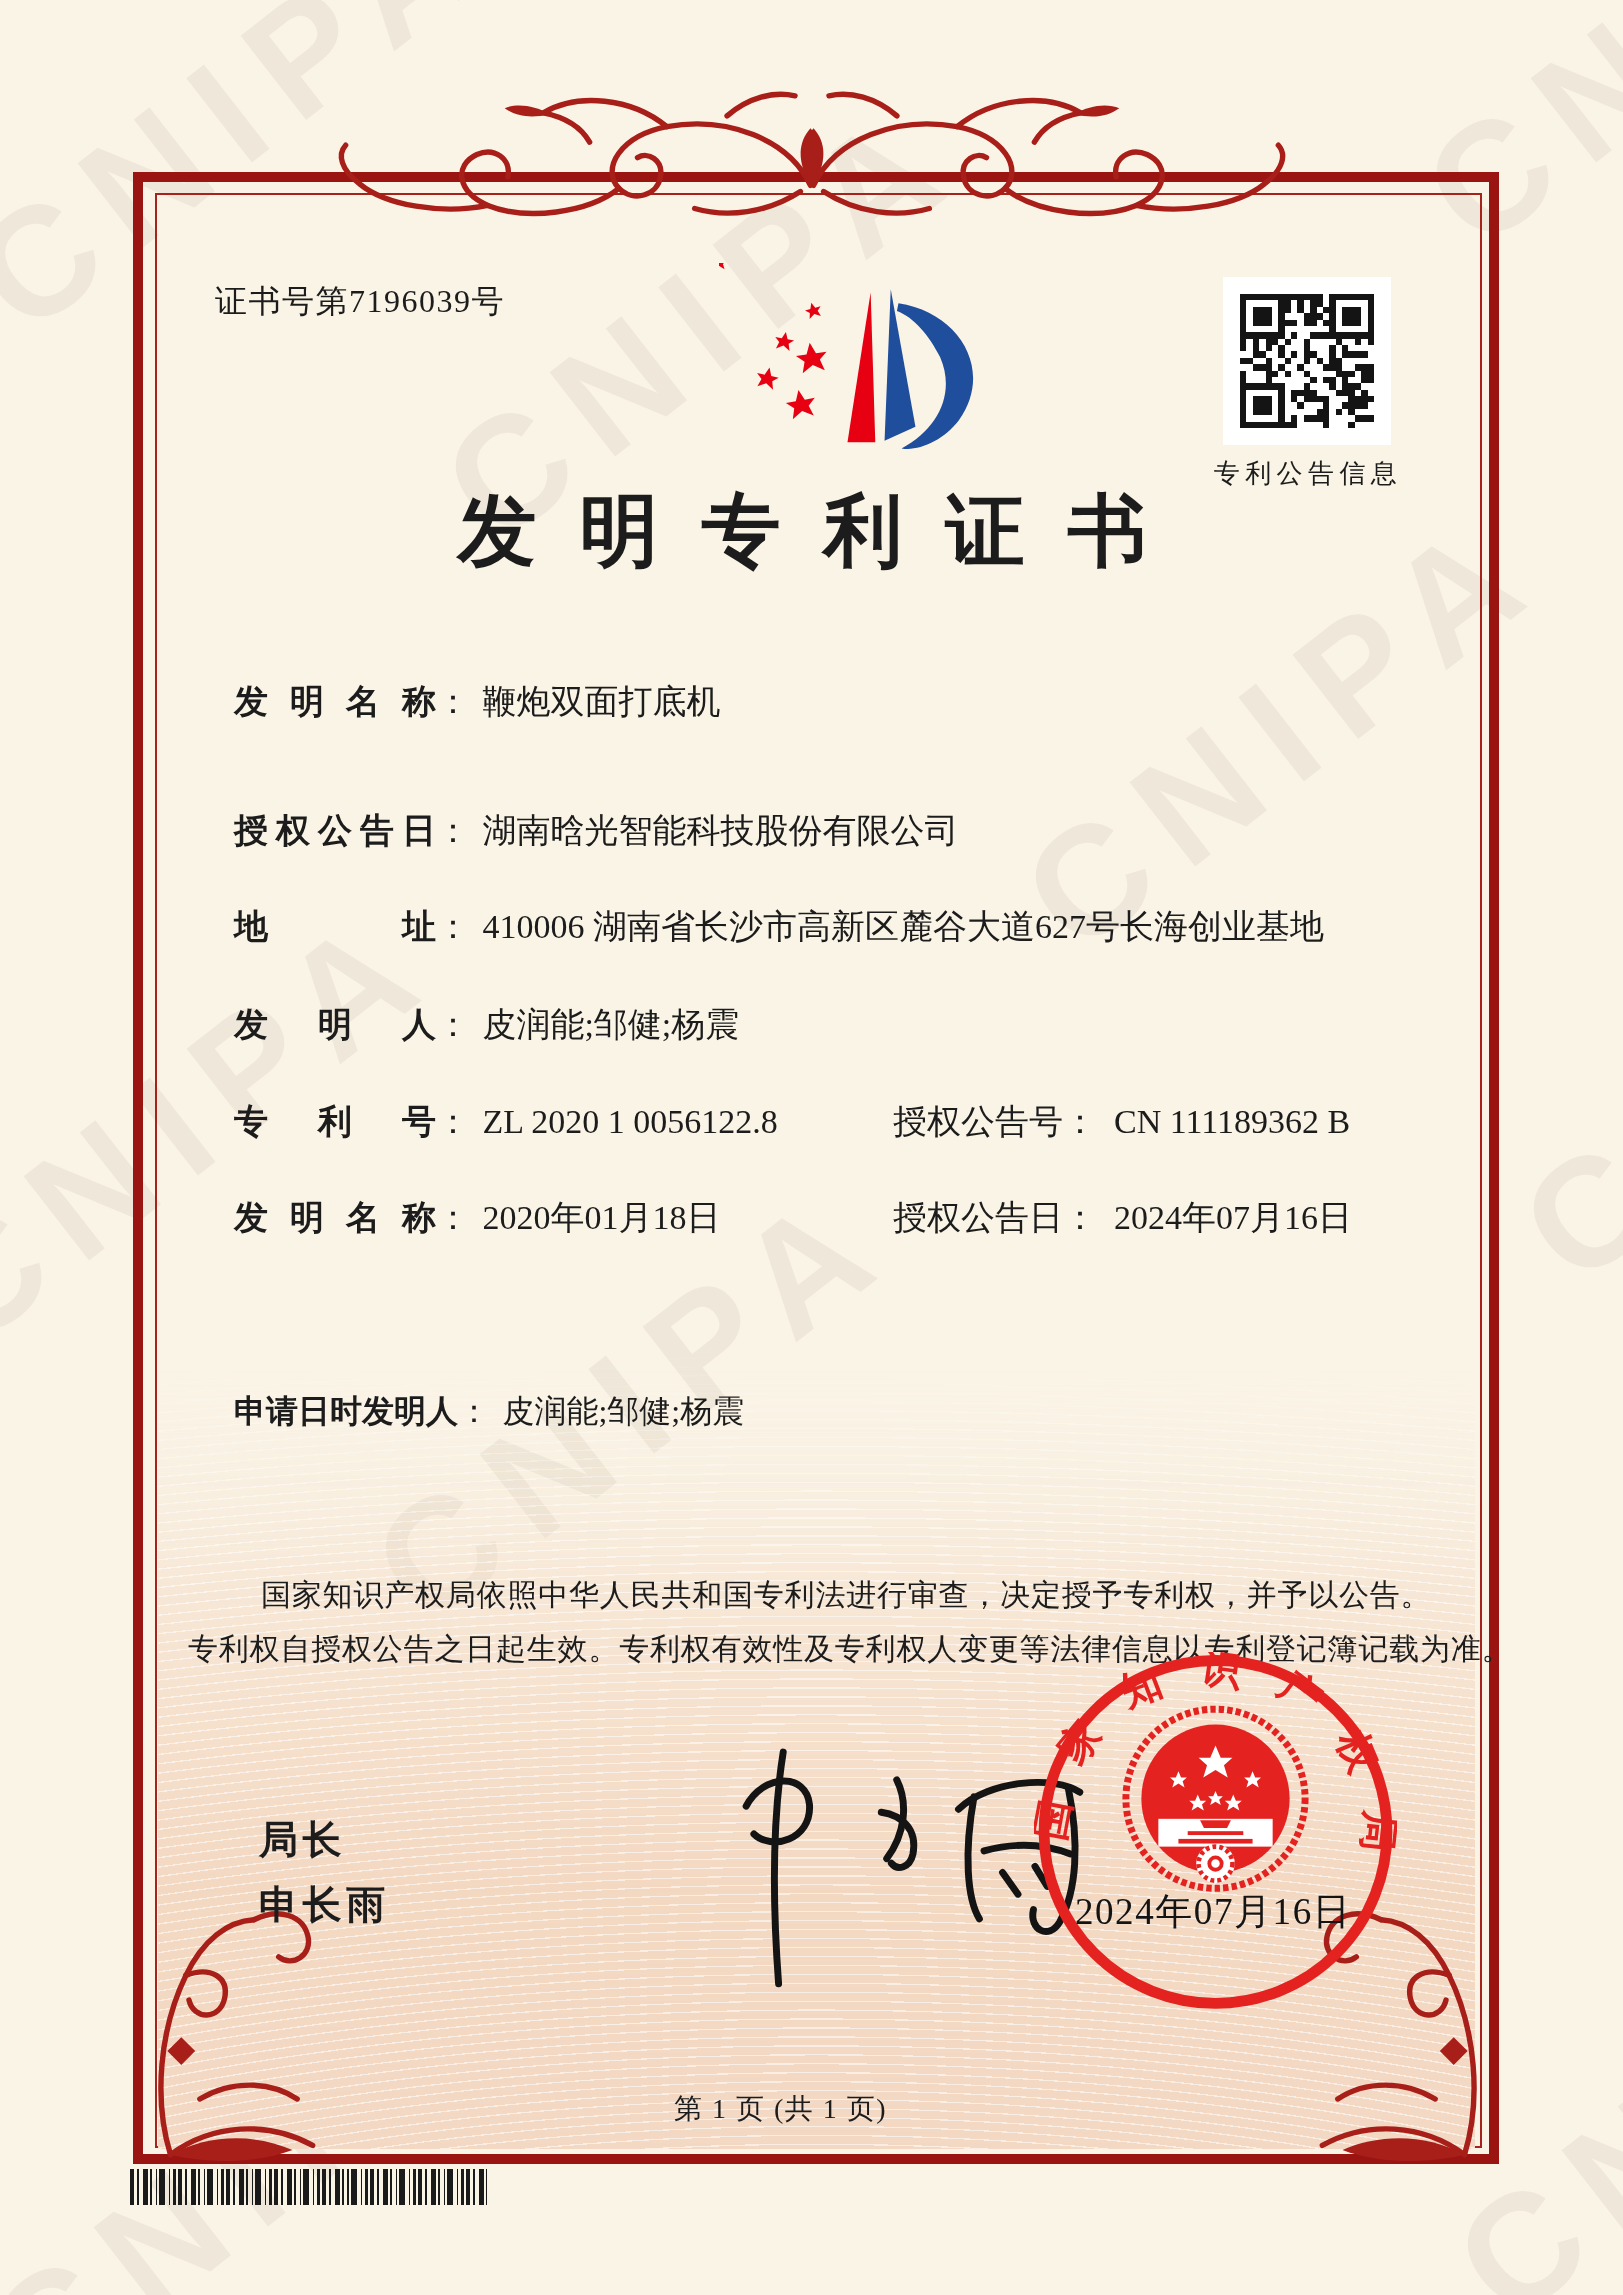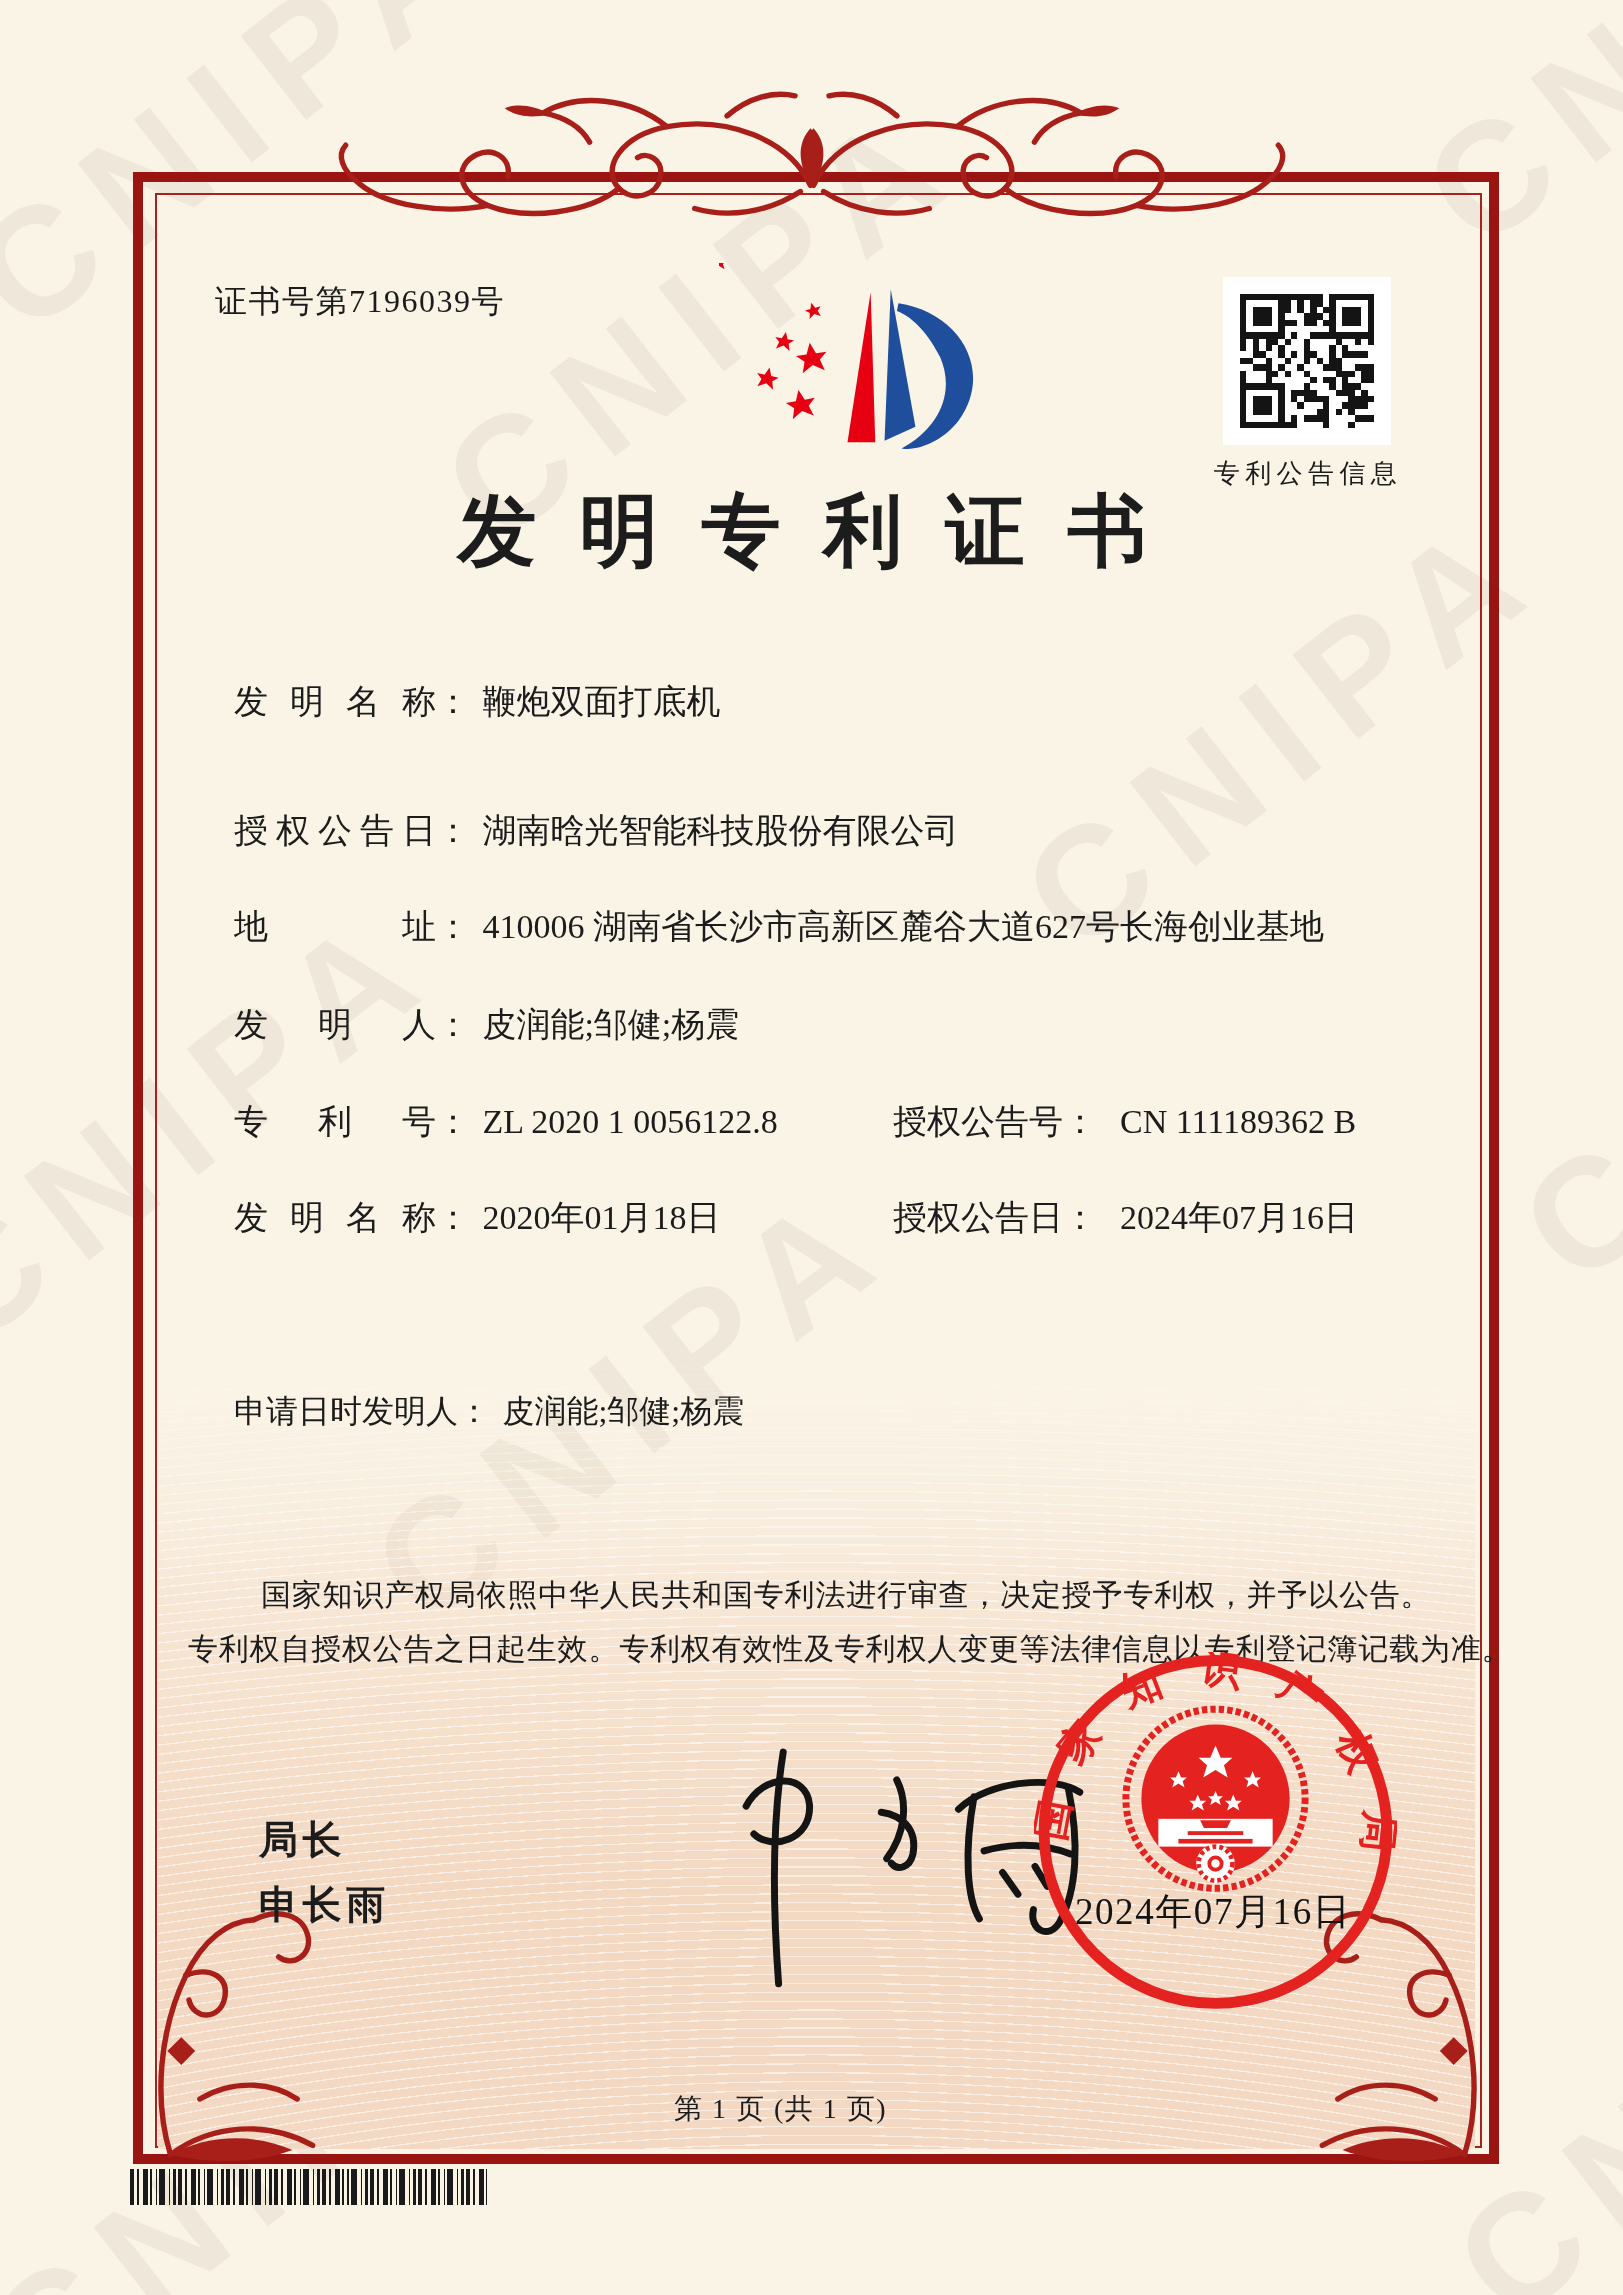--- a/index.html
+++ b/index.html
@@ -44,25 +44,25 @@
            font-size:26px;letter-spacing:5.4px;}
 
   .title{position:absolute;left:0;top:479px;width:1623px;text-align:center;
          font-size:79px;font-weight:700;letter-spacing:43px;padding-left:24px;
          box-sizing:border-box;}
 
   
   .row{position:absolute;left:234px;font-size:34px;white-space:nowrap;}
   .row.small{font-size:32px;}
   .lbl{display:inline-block;width:202px;text-align:justify;text-align-last:justify;
-       vertical-align:bottom;}
+       vertical-align:bottom;font-weight:bold;}
   .lbl.long{width:auto;text-align-last:auto;}
   .val{margin-left:12.4px;}
   .col2{position:absolute;left:659px;top:0;white-space:nowrap;}
-  .col2 .val{margin-left:23px;}
+  .col2 .val{margin-left:17px;}
 
   
   .stmt{position:absolute;font-size:30px;letter-spacing:0.8px;white-space:nowrap;}
 
   
   .officer{position:absolute;left:259px;font-family:"Liberation Sans",sans-serif;
            font-weight:700;font-size:39px;letter-spacing:4.6px;}
   .sig{position:absolute;left:723px;top:1735px;}
   .sig path{stroke:#141414;stroke-width:9;fill:none;stroke-linecap:round;stroke-linejoin:round;}
 

